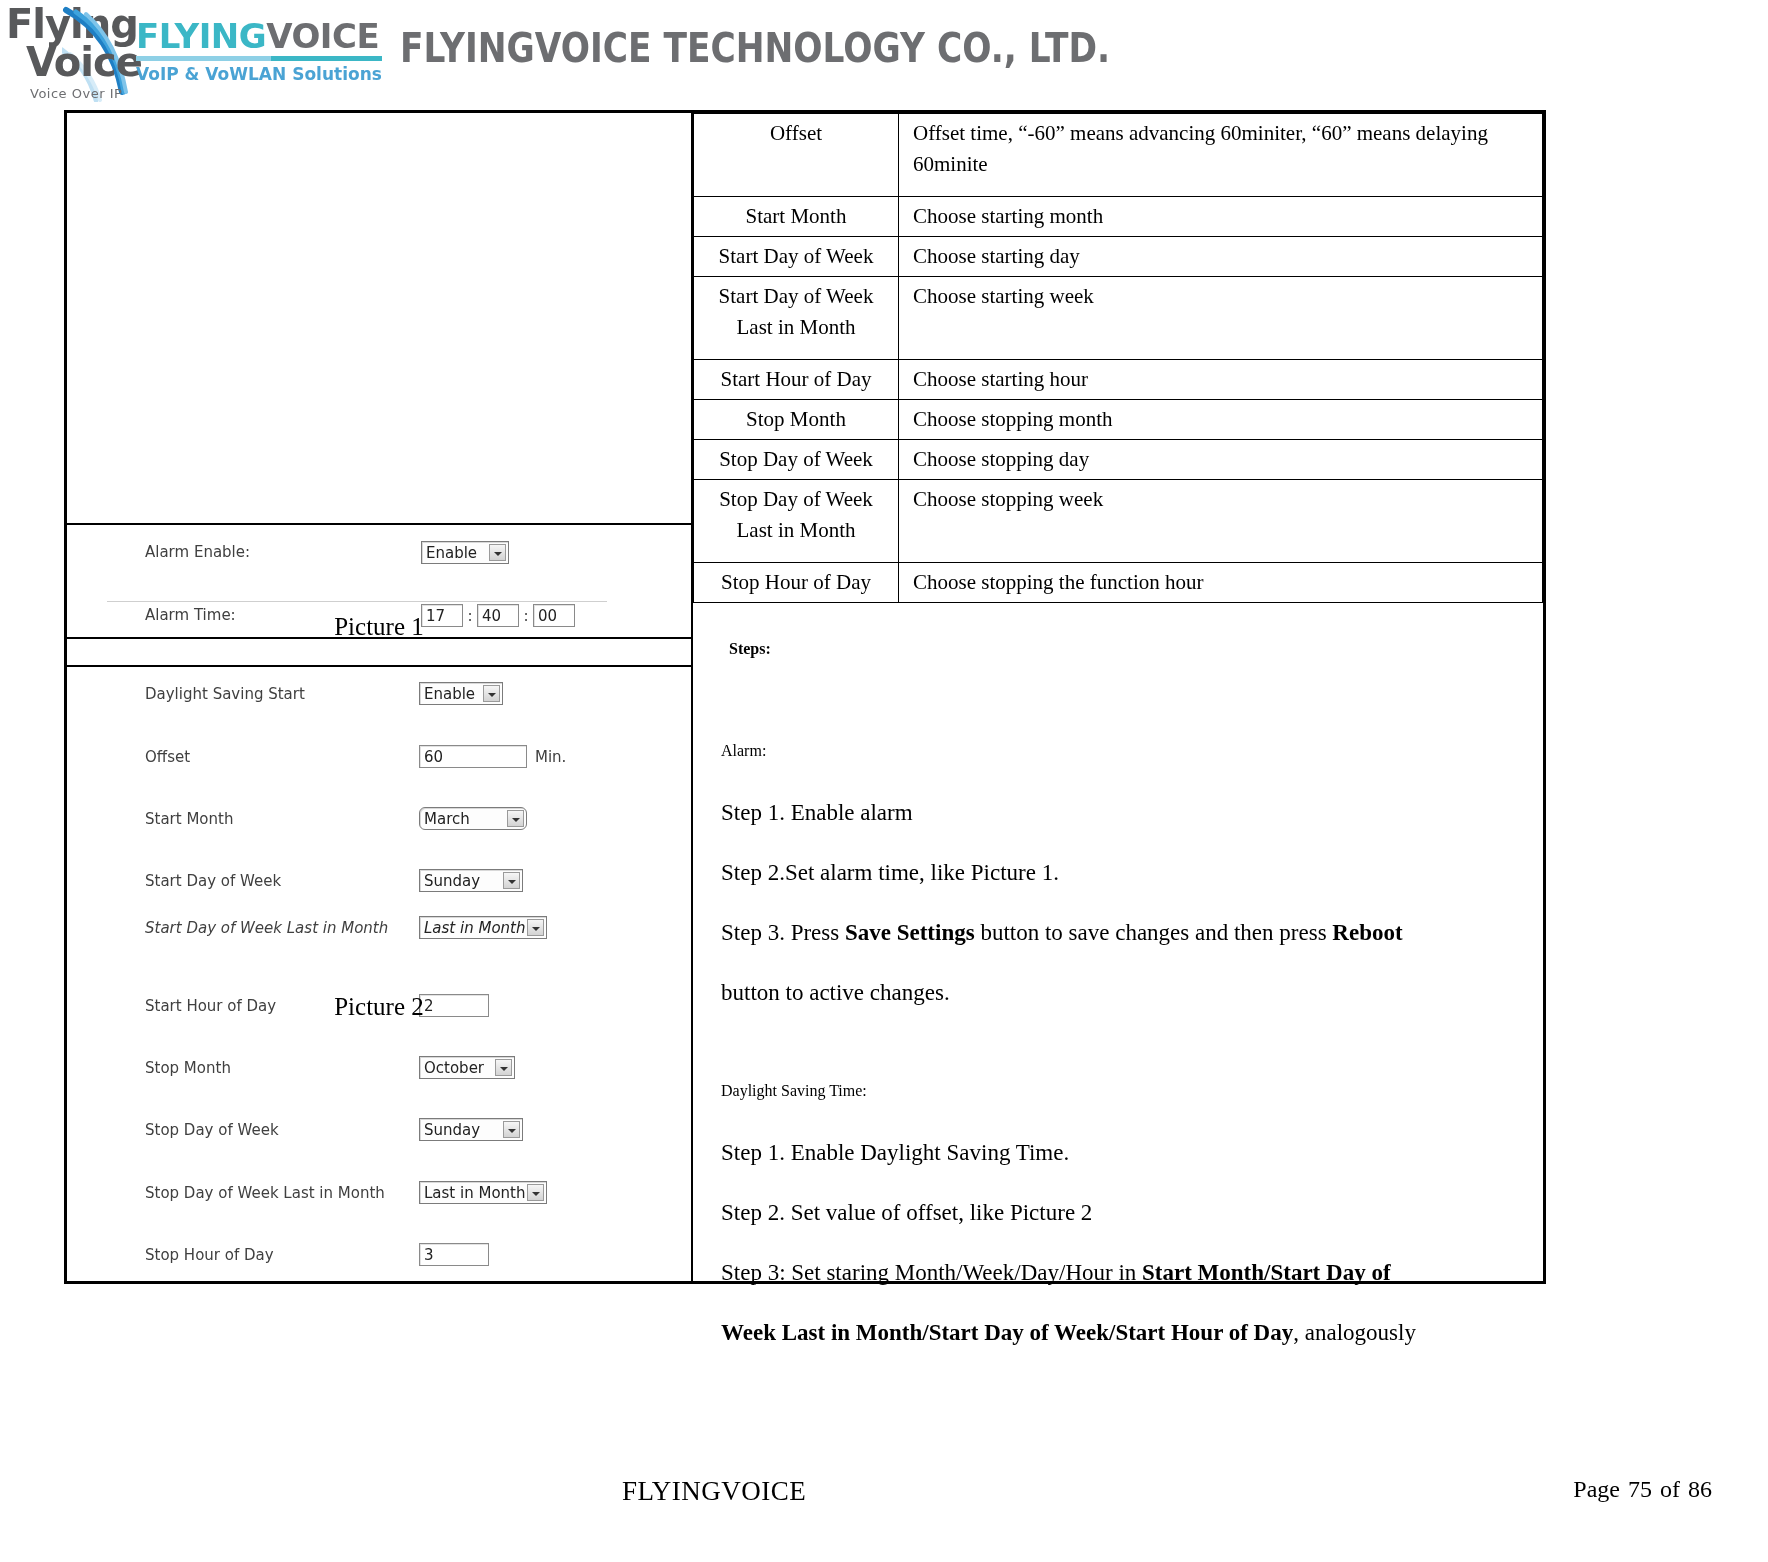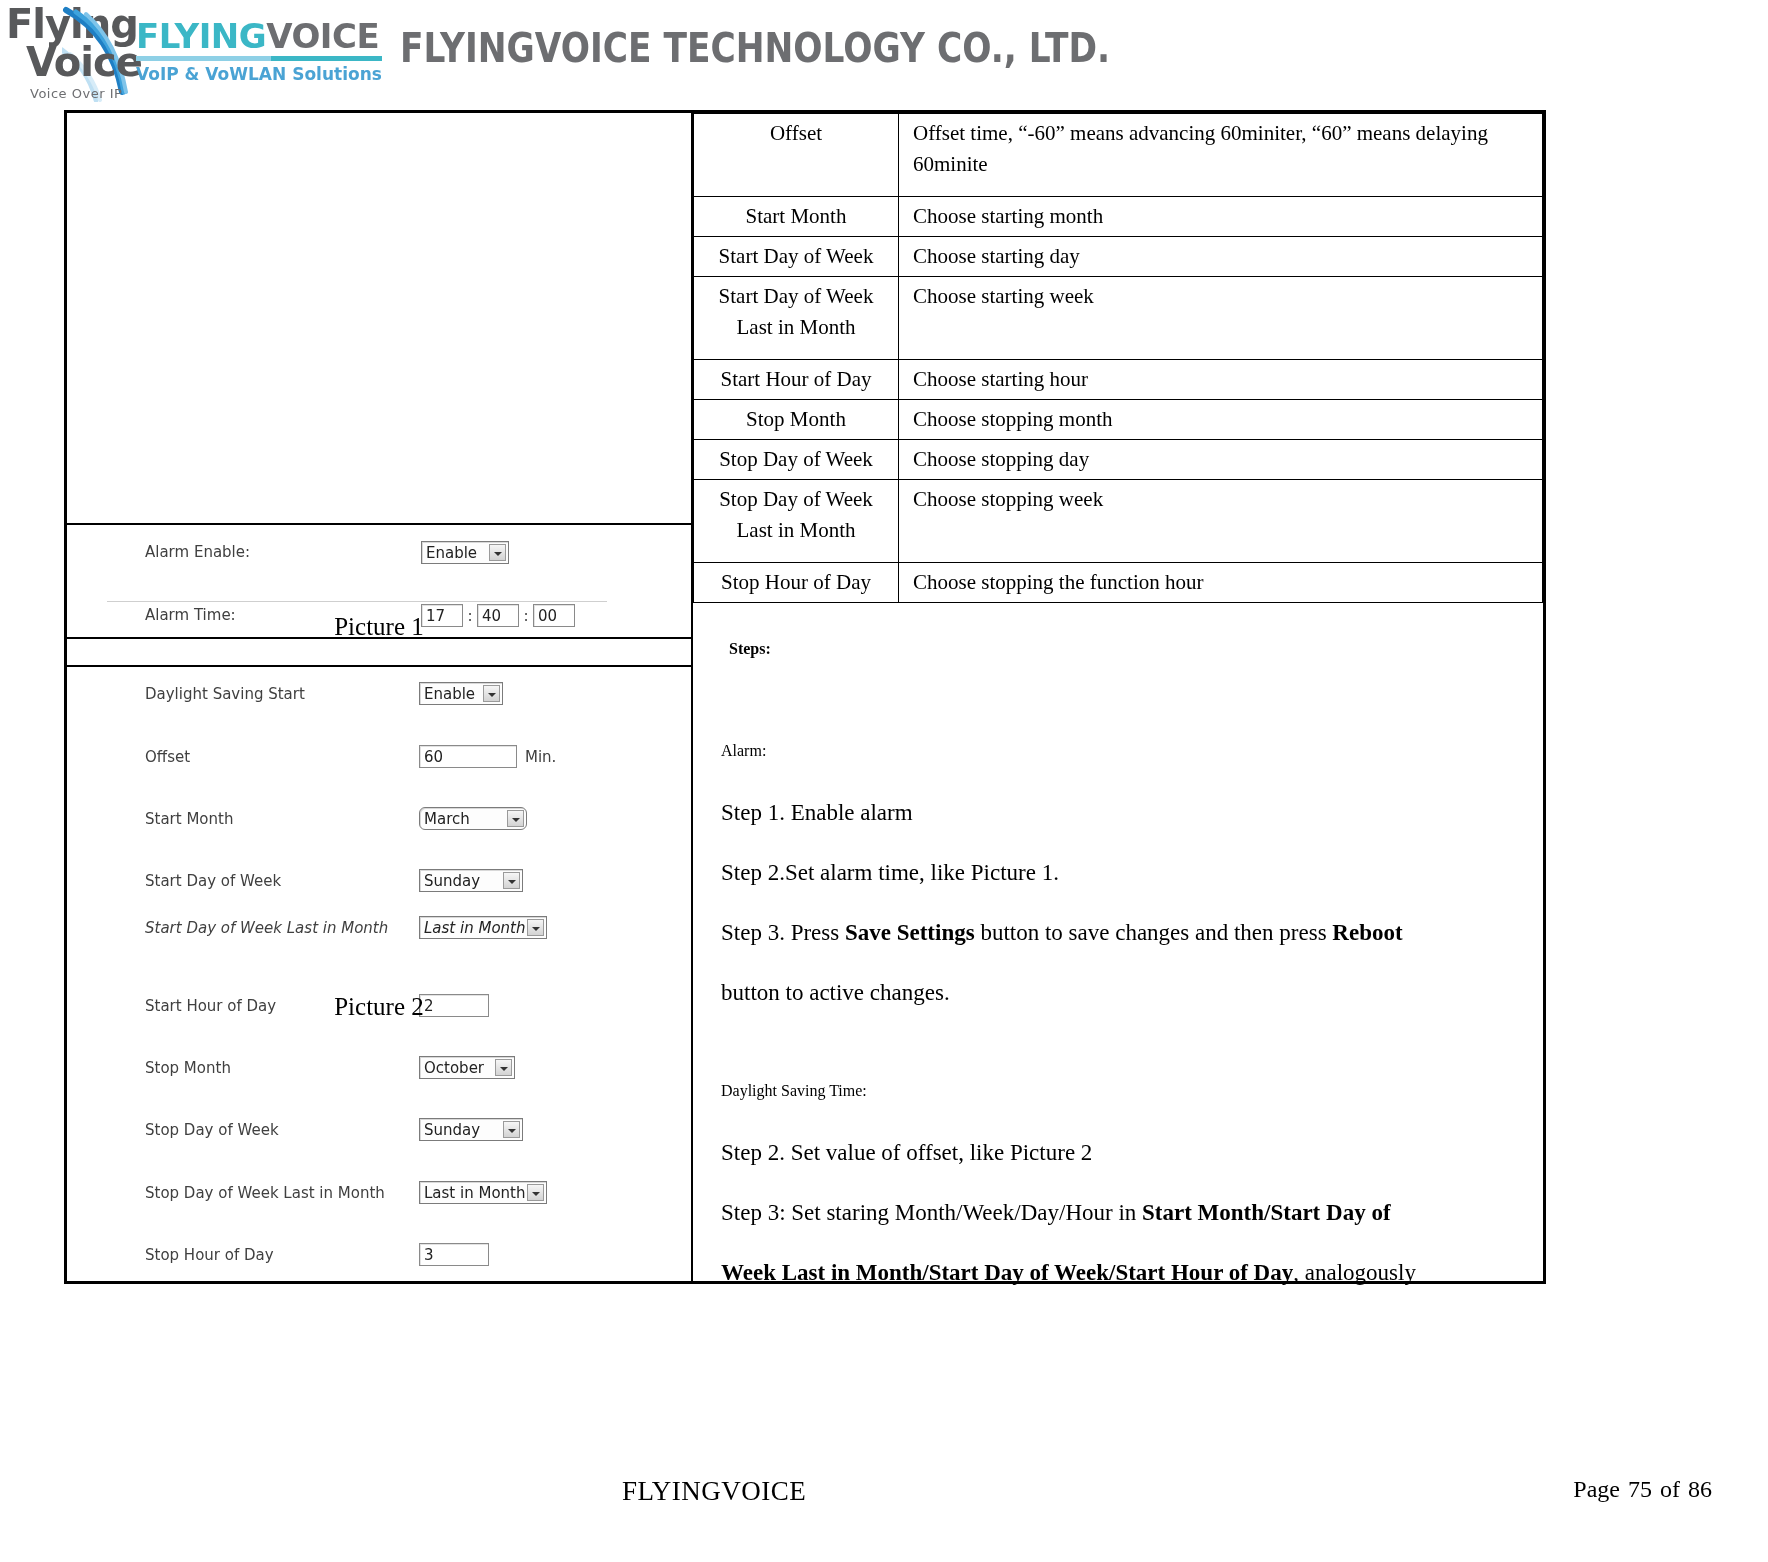--- a/index.html
+++ b/index.html
@@ -281,21 +281,21 @@
             <span class="sel" style="width:84px;">
               <span>Enable</span>
               <span class="arrow"></span>
             </span>
           </div>
         </div>
 
         <div class="ui-row" style="top:32px;">
           <div class="ui-label">Offset</div>
           <div class="ui-ctrl" style="left:352px;top:1px;">
-            <span class="txt" style="width:98px;">60</span><span class="unit">Min.</span>
+            <span class="txt" style="width:108px;">60</span><span class="unit">Min.</span>
           </div>
         </div>
 
         <div class="ui-row" style="top:63px;">
           <div class="ui-label">Start Month</div>
           <div class="ui-ctrl" style="left:352px;top:1px;">
             <span class="sel" style="width:108px;border-radius:6px;">
               <span>March</span>
               <span class="arrow"></span>
             </span>
@@ -425,20 +425,21 @@
 
       <div class="sec-title">Alarm:</div>
       <p>Step 1. Enable alarm</p>
       <p>Step 2.Set alarm time, like Picture 1.</p>
       <p><span>Step 3. Press </span><b>Save Settings</b><span> button to save changes and then press </span><b>Reboot</b></p>
       <p>button to active changes.</p>
 
       <div class="gap"></div>
 
       <div class="sec-title">Daylight Saving Time:</div>
+      <p>Step 1. Enable Daylight Saving Time.</p>
       <p>Step 2. Set value of offset, like Picture 2</p>
       <p><span>Step 3: Set staring Month/Week/Day/Hour in </span><b>Start Month/Start Day of</b></p>
       <p><b>Week Last in Month/Start Day of Week/Start Hour of Day</b><span>, analogously</span></p>
     </div>
   </div>
 </div>
 
 <div class="footer">
   <div class="footer-left">FLYINGVOICE</div>
   <div class="footer-right">

